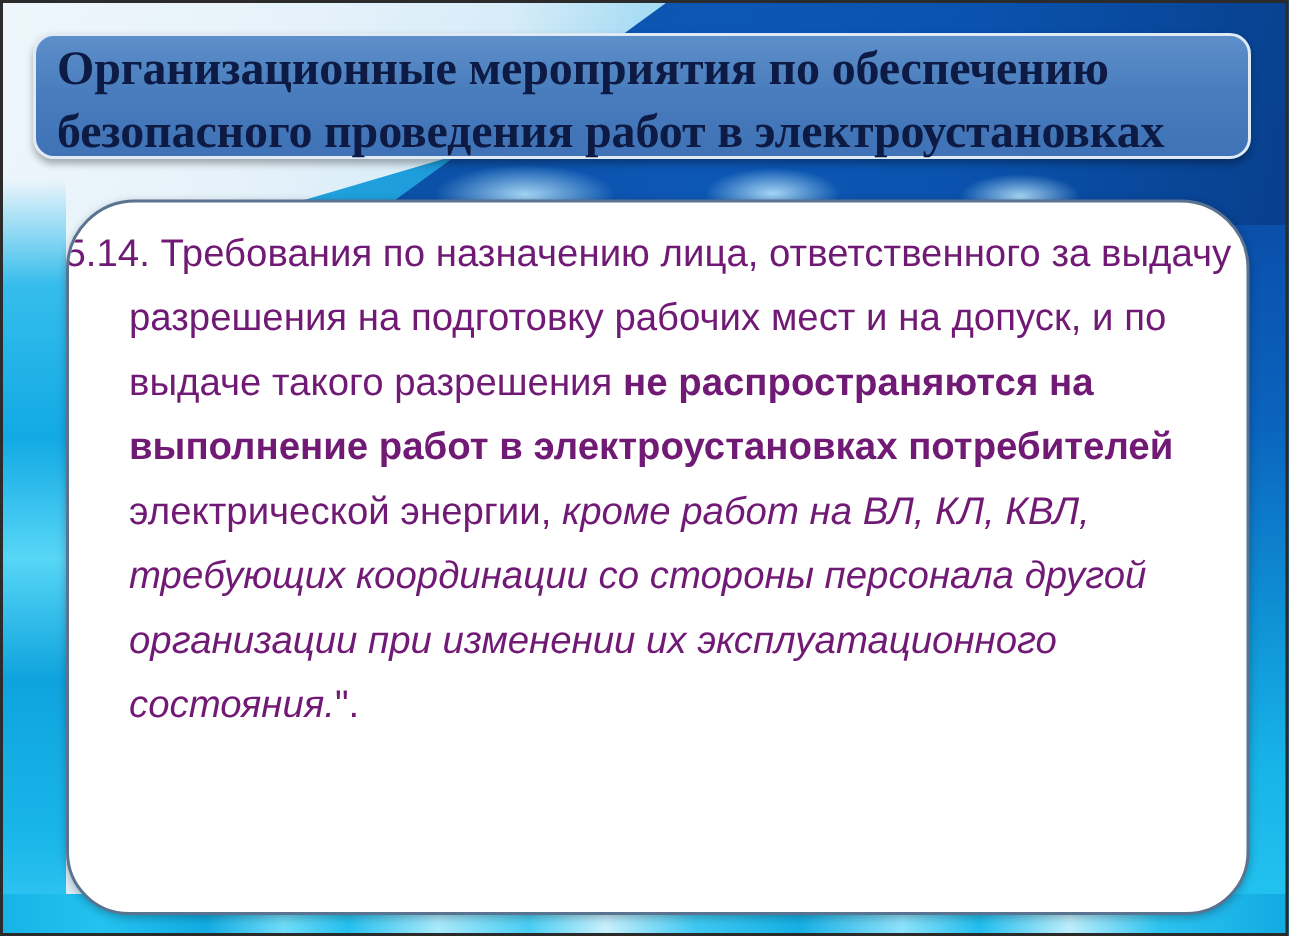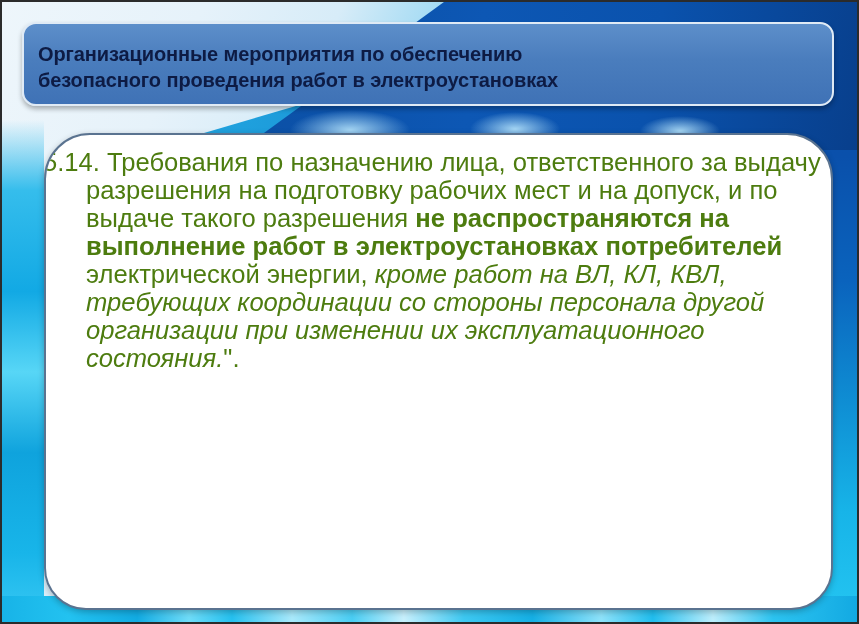--- a/index.html
+++ b/index.html
@@ -133,26 +133,27 @@
     box-sizing: border-box;
     border-radius: 14px;
     border: 2px solid #dfeaf5;
     background: linear-gradient(180deg, #5d8fca 0%, #4a7dbd 45%, #3f72b6 100%);
     box-shadow: 0 3px 5px rgba(0,0,0,0.30);
     padding: 5px 14px 0 14px;
     display: flex;
     align-items: center;
   }
   .title-text {
-    font-size: 20px;
+    font-size: 32px;
     font-weight: bold;
     color: #0d1b44;
     line-height: 1.30;
     letter-spacing: -0.1px;
     white-space: pre-line;
+    font-family: Liberation Serif, serif;
   }
 
   
   .content-card {
     position: absolute;
     left: 44px;
     top: 133px;
     width: 789px;
     height: 477px;
     box-sizing: border-box;
@@ -162,22 +163,22 @@
     box-shadow: 0 2px 6px rgba(0,0,0,0.25);
     overflow: hidden;
   }
 
   .body-text {
     position: absolute;
     left: -26px;
     top: 13px;
     width: 810px;
     font-size: 25.6px;
-    line-height: 28px;
-    color: #4d7c0f;
+    line-height: 43px;
+    color: #701a75;
     padding-left: 66px;
     text-indent: -43px;
     box-sizing: border-box;
   }
   .body-text b { font-weight: bold; }
   .body-text i { font-style: italic; }
 </style>
 </head>
 <body>
 

